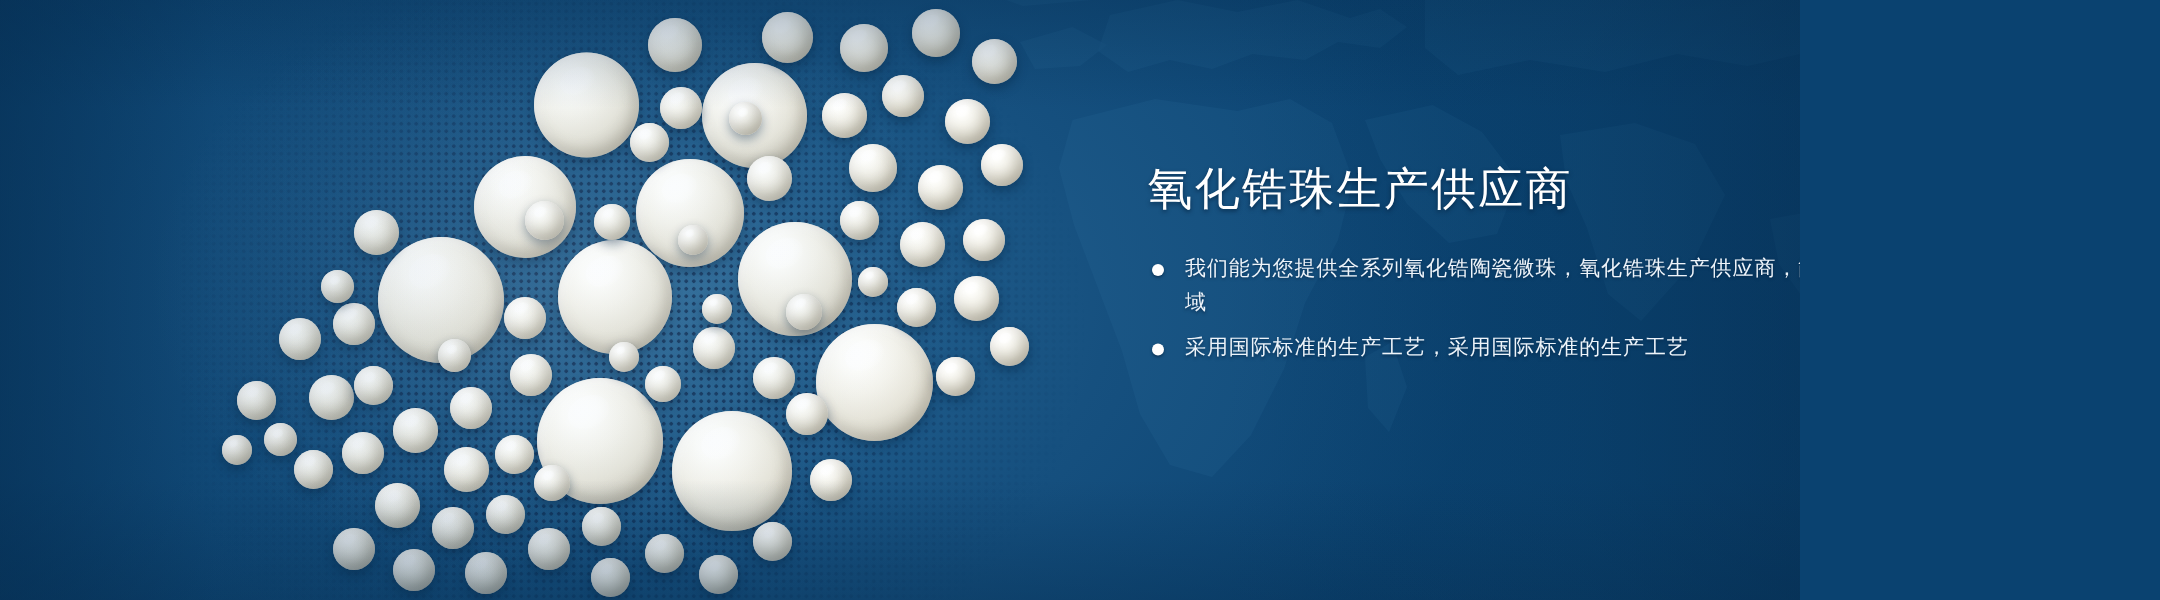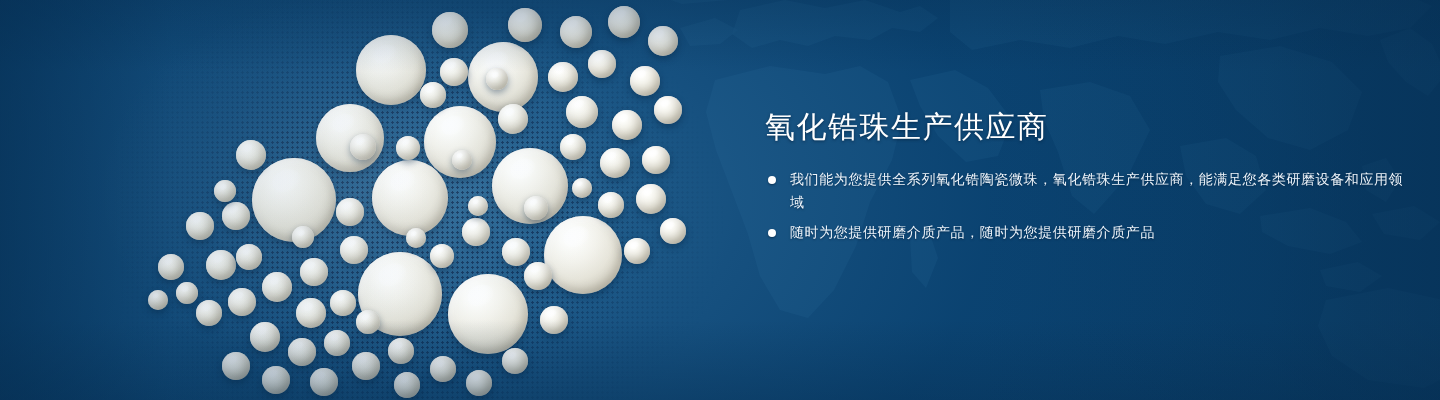--- a/index.html
+++ b/index.html
@@ -7,21 +7,21 @@
     margin: 0;
     padding: 0;
     background: #0a4270;
   }
   body {
     font-family: "DejaVu Sans", "Liberation Sans", sans-serif;
   }
 
   .banner {
     position: relative;
-    width: 1440px;
+    width: 1200px;
     height: 400px;
     overflow: hidden;
     background: #4d7c0f;
   }
 
   
   .bg-base {
     position: absolute;
     inset: 0;
     background:
@@ -295,18 +295,18 @@
   <div class="content">
     <h1 class="headline">氧化锆珠生产供应商</h1>
 
     <ul class="bullets">
       <li class="bullet-item">
         <span class="bullet-dot"></span>
         <span class="bullet-text">我们能为您提供全系列氧化锆陶瓷微珠，氧化锆珠生产供应商，能满足您各类研磨设备和应用领域</span>
       </li>
       <li class="bullet-item">
         <span class="bullet-dot"></span>
-        <span class="bullet-text">随时为您提供研磨介质产品，随时为您提供研磨介质产品</span>
+        <span class="bullet-text">采用国际标准的生产工艺，采用国际标准的生产工艺</span>
       </li>
     </ul>
   </div>
 
 </div>
 
 </body></html>

